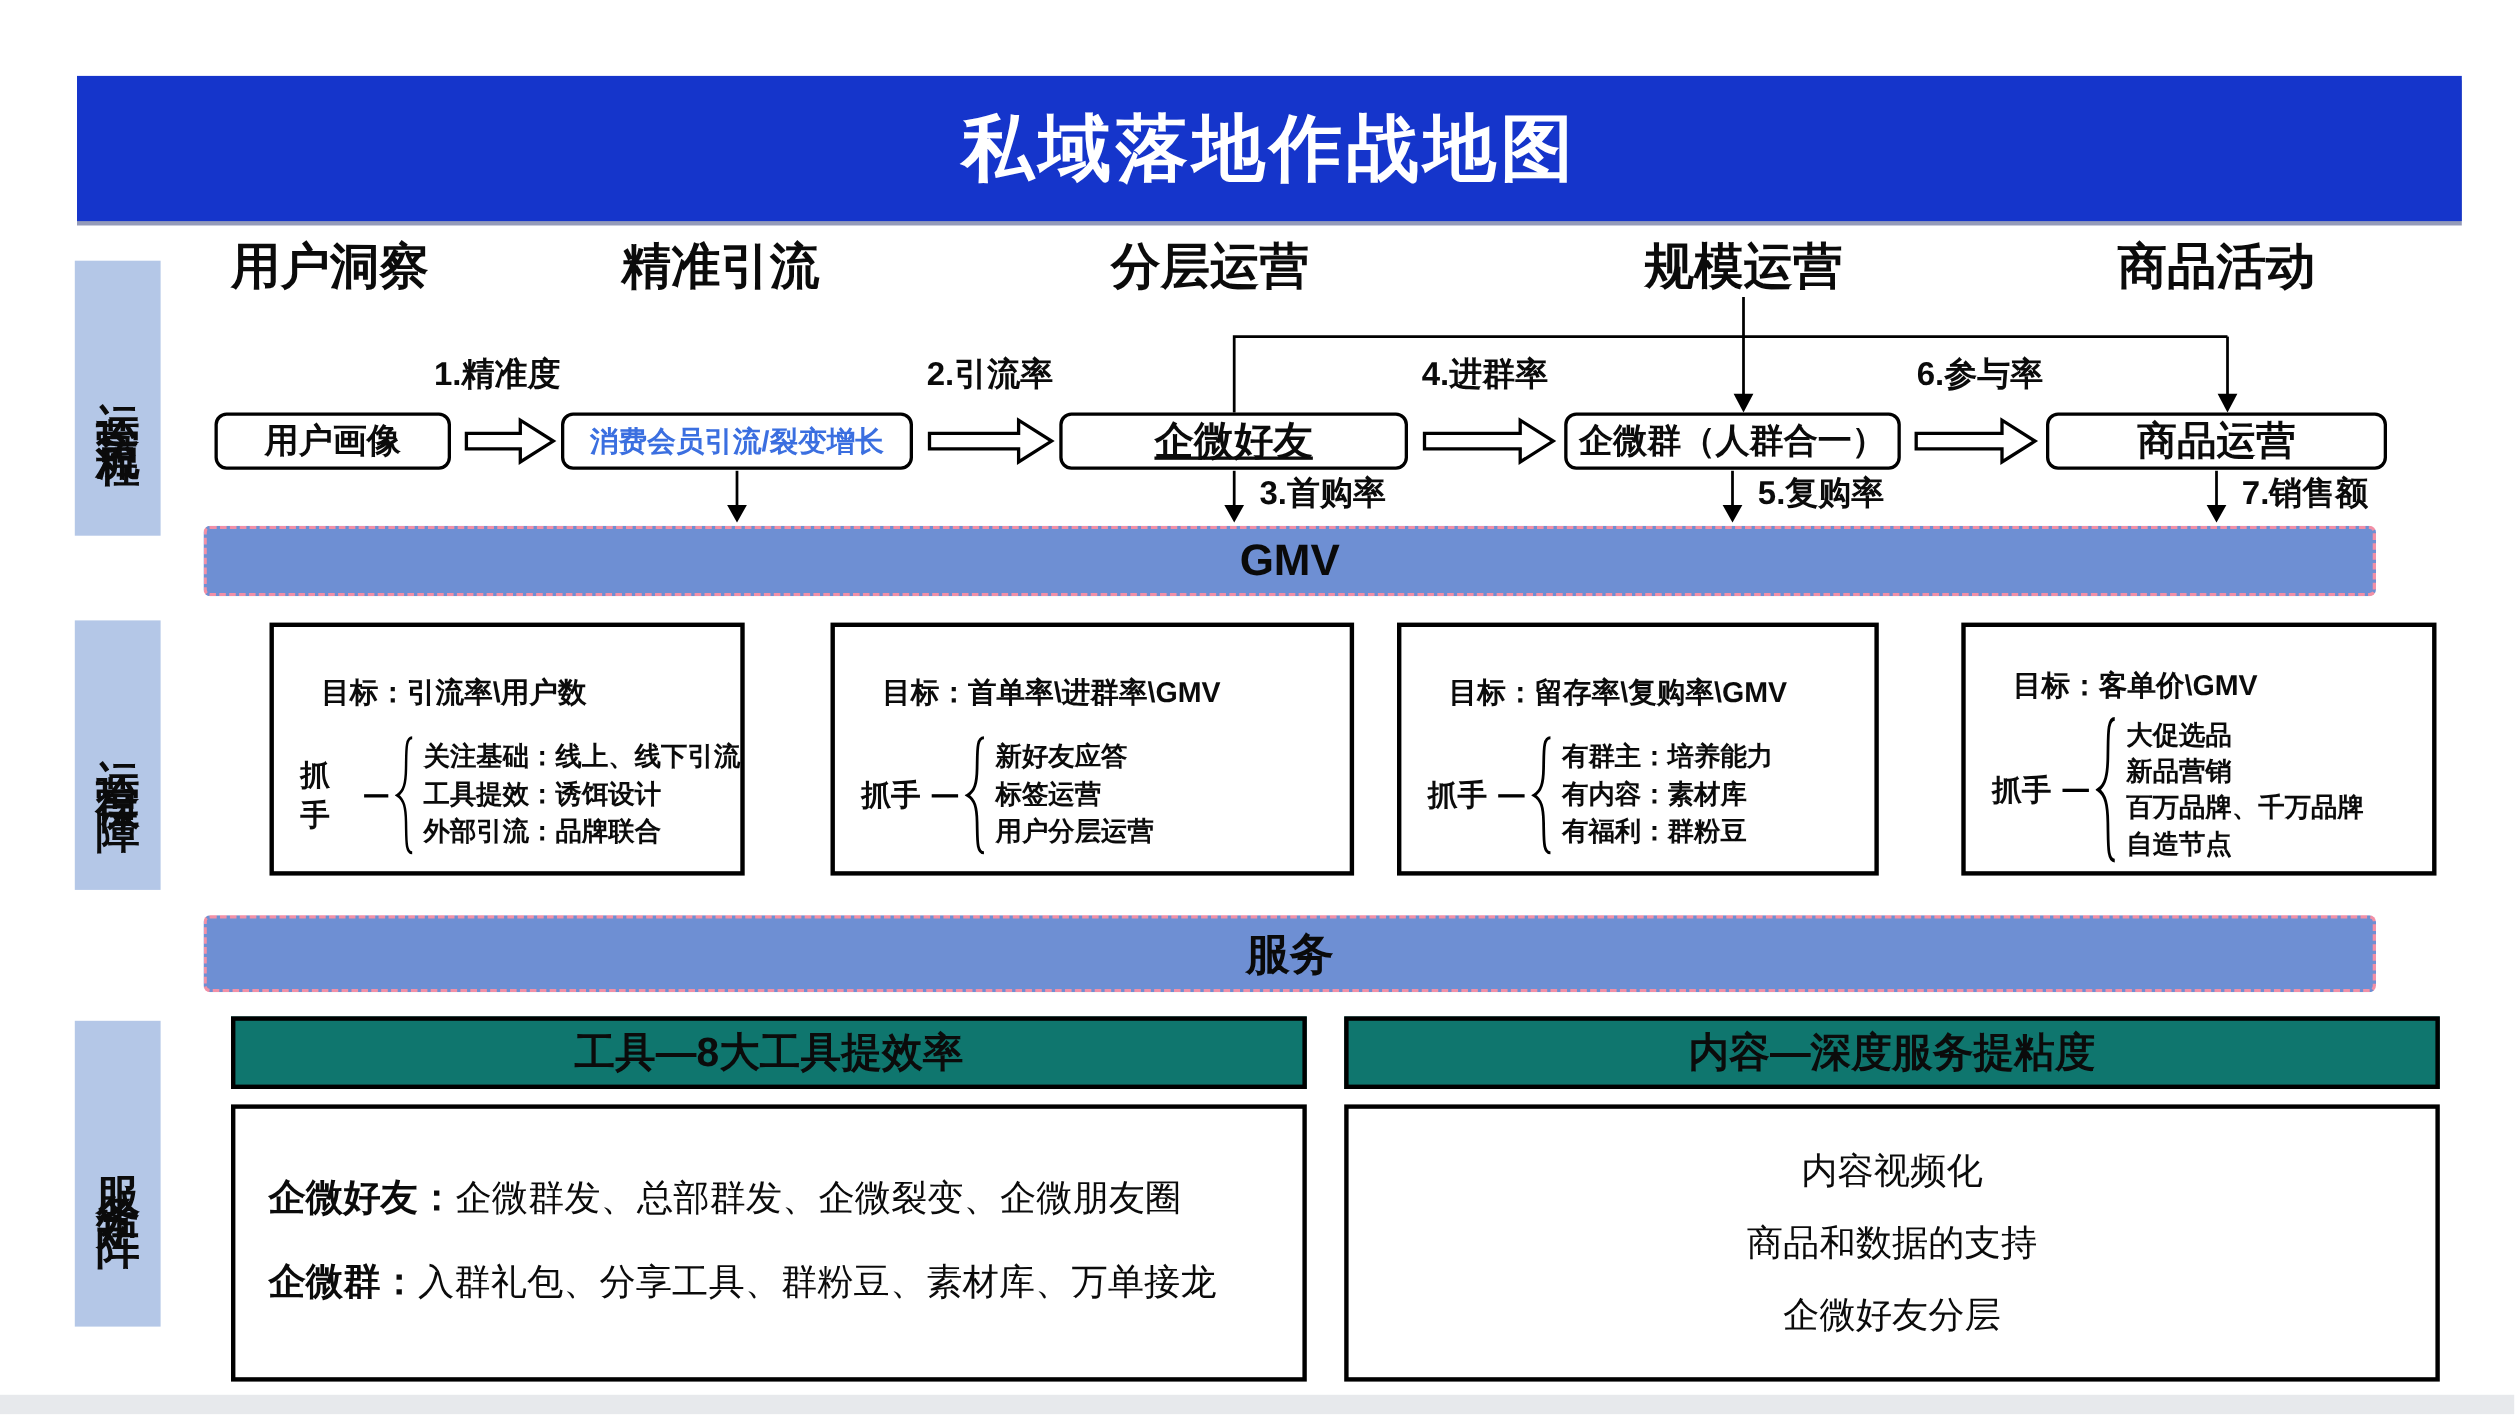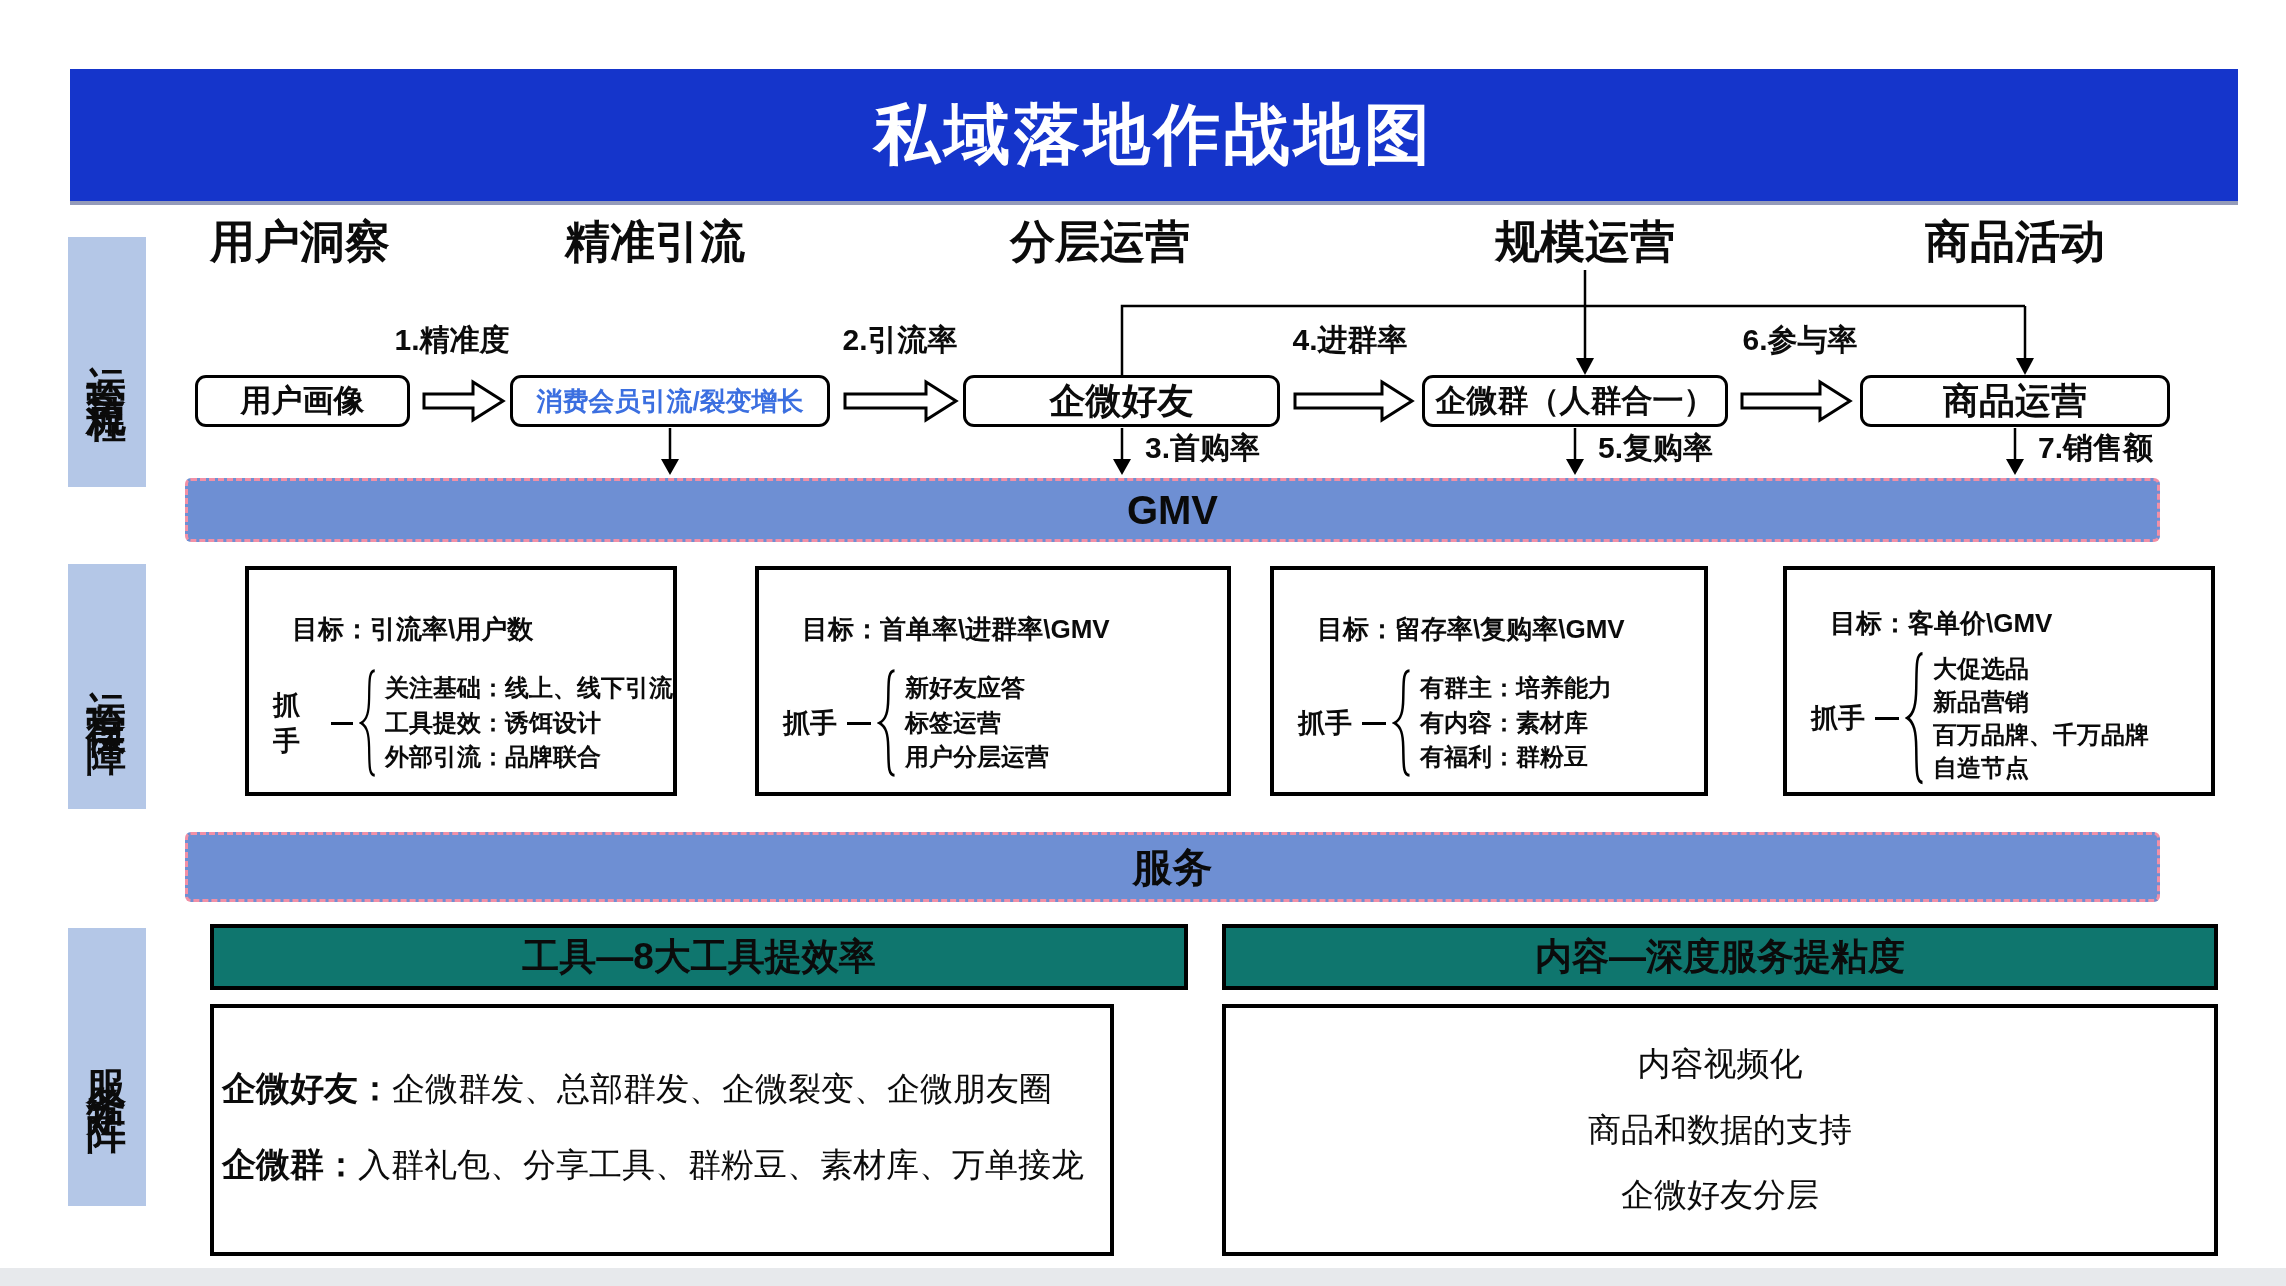--- a/index.html
+++ b/index.html
@@ -24,21 +24,21 @@
     display:flex;align-items:center;justify-content:center;
     writing-mode:vertical-rl;font-size:40px;font-weight:700;letter-spacing:14px;}
   .s0{top:237px;height:250px;} .s1{top:564px;height:245px;} .s2{top:928px;height:278px;}
 
   .overlay{position:absolute;left:0;top:0;width:2286px;height:1286px;pointer-events:none;}
 
   .node{position:absolute;top:375px;height:52px;border:3px solid #000;border-radius:11px;
     background:#fff;display:flex;align-items:center;justify-content:center;font-weight:700;}
   .n0{left:195px;width:215px;font-size:31px;}
   .n1{left:510px;width:320px;font-size:26px;color:var(--highlight-text);}
-  .n2{left:963px;width:317px;font-size:36px;}
+  .n2{left:963px;width:317px;font-size:36px;text-decoration:underline;}
   .n3{left:1422px;width:306px;font-size:31px;}
   .n4{left:1860px;width:310px;font-size:36px;}
 
   .metric{position:absolute;width:170px;font-size:30px;font-weight:700;white-space:nowrap;}
   .m0{left:367px;top:320px;text-align:center;}
   .m1{left:815px;top:320px;text-align:center;}
   .m2{left:1145px;top:428px;}
   .m3{left:1265px;top:320px;text-align:center;}
   .m4{left:1598px;top:428px;}
   .m5{left:1715px;top:320px;text-align:center;}
@@ -62,21 +62,21 @@
   .hdash{width:24px;border-top:3px solid #000;margin:0 4px 0 10px;}
   .brace{width:20px;height:112px;margin-left:2px;}
   .g3 .brace{height:138px;}
   .items{margin-left:8px;font-size:24px;font-weight:700;line-height:1.45;white-space:nowrap;}
   .g3 .items{line-height:1.38;}
 
   .mx-header{position:absolute;top:924px;height:66px;border:4px solid #000;background:#0f766e;
     display:flex;align-items:center;justify-content:center;font-size:37px;font-weight:700;}
   .mxh-left{left:210px;width:978px;} .mxh-right{left:1222px;width:996px;}
   .mx-body{position:absolute;top:1004px;height:252px;border:4px solid #000;background:#fff;}
-  .mxb-left{left:210px;width:904px;padding:58px 0 0 8px;}
+  .mxb-left{left:210px;width:978px;padding:58px 0 0 30px;}
   .mxb-left .row{font-size:33px;margin-bottom:30px;white-space:nowrap;}
   .mxb-left .row b{font-size:34px;font-weight:700;}
   .mxb-right{left:1222px;width:996px;display:flex;flex-direction:column;
     justify-content:space-evenly;align-items:center;padding:14px 0;}
   .mxb-right .line{font-size:33px;}
 
   .bottom-strip{position:absolute;left:0;top:1268px;width:2286px;height:18px;background:#e7e9ec;}
 </style>
 </head>
 <body>

